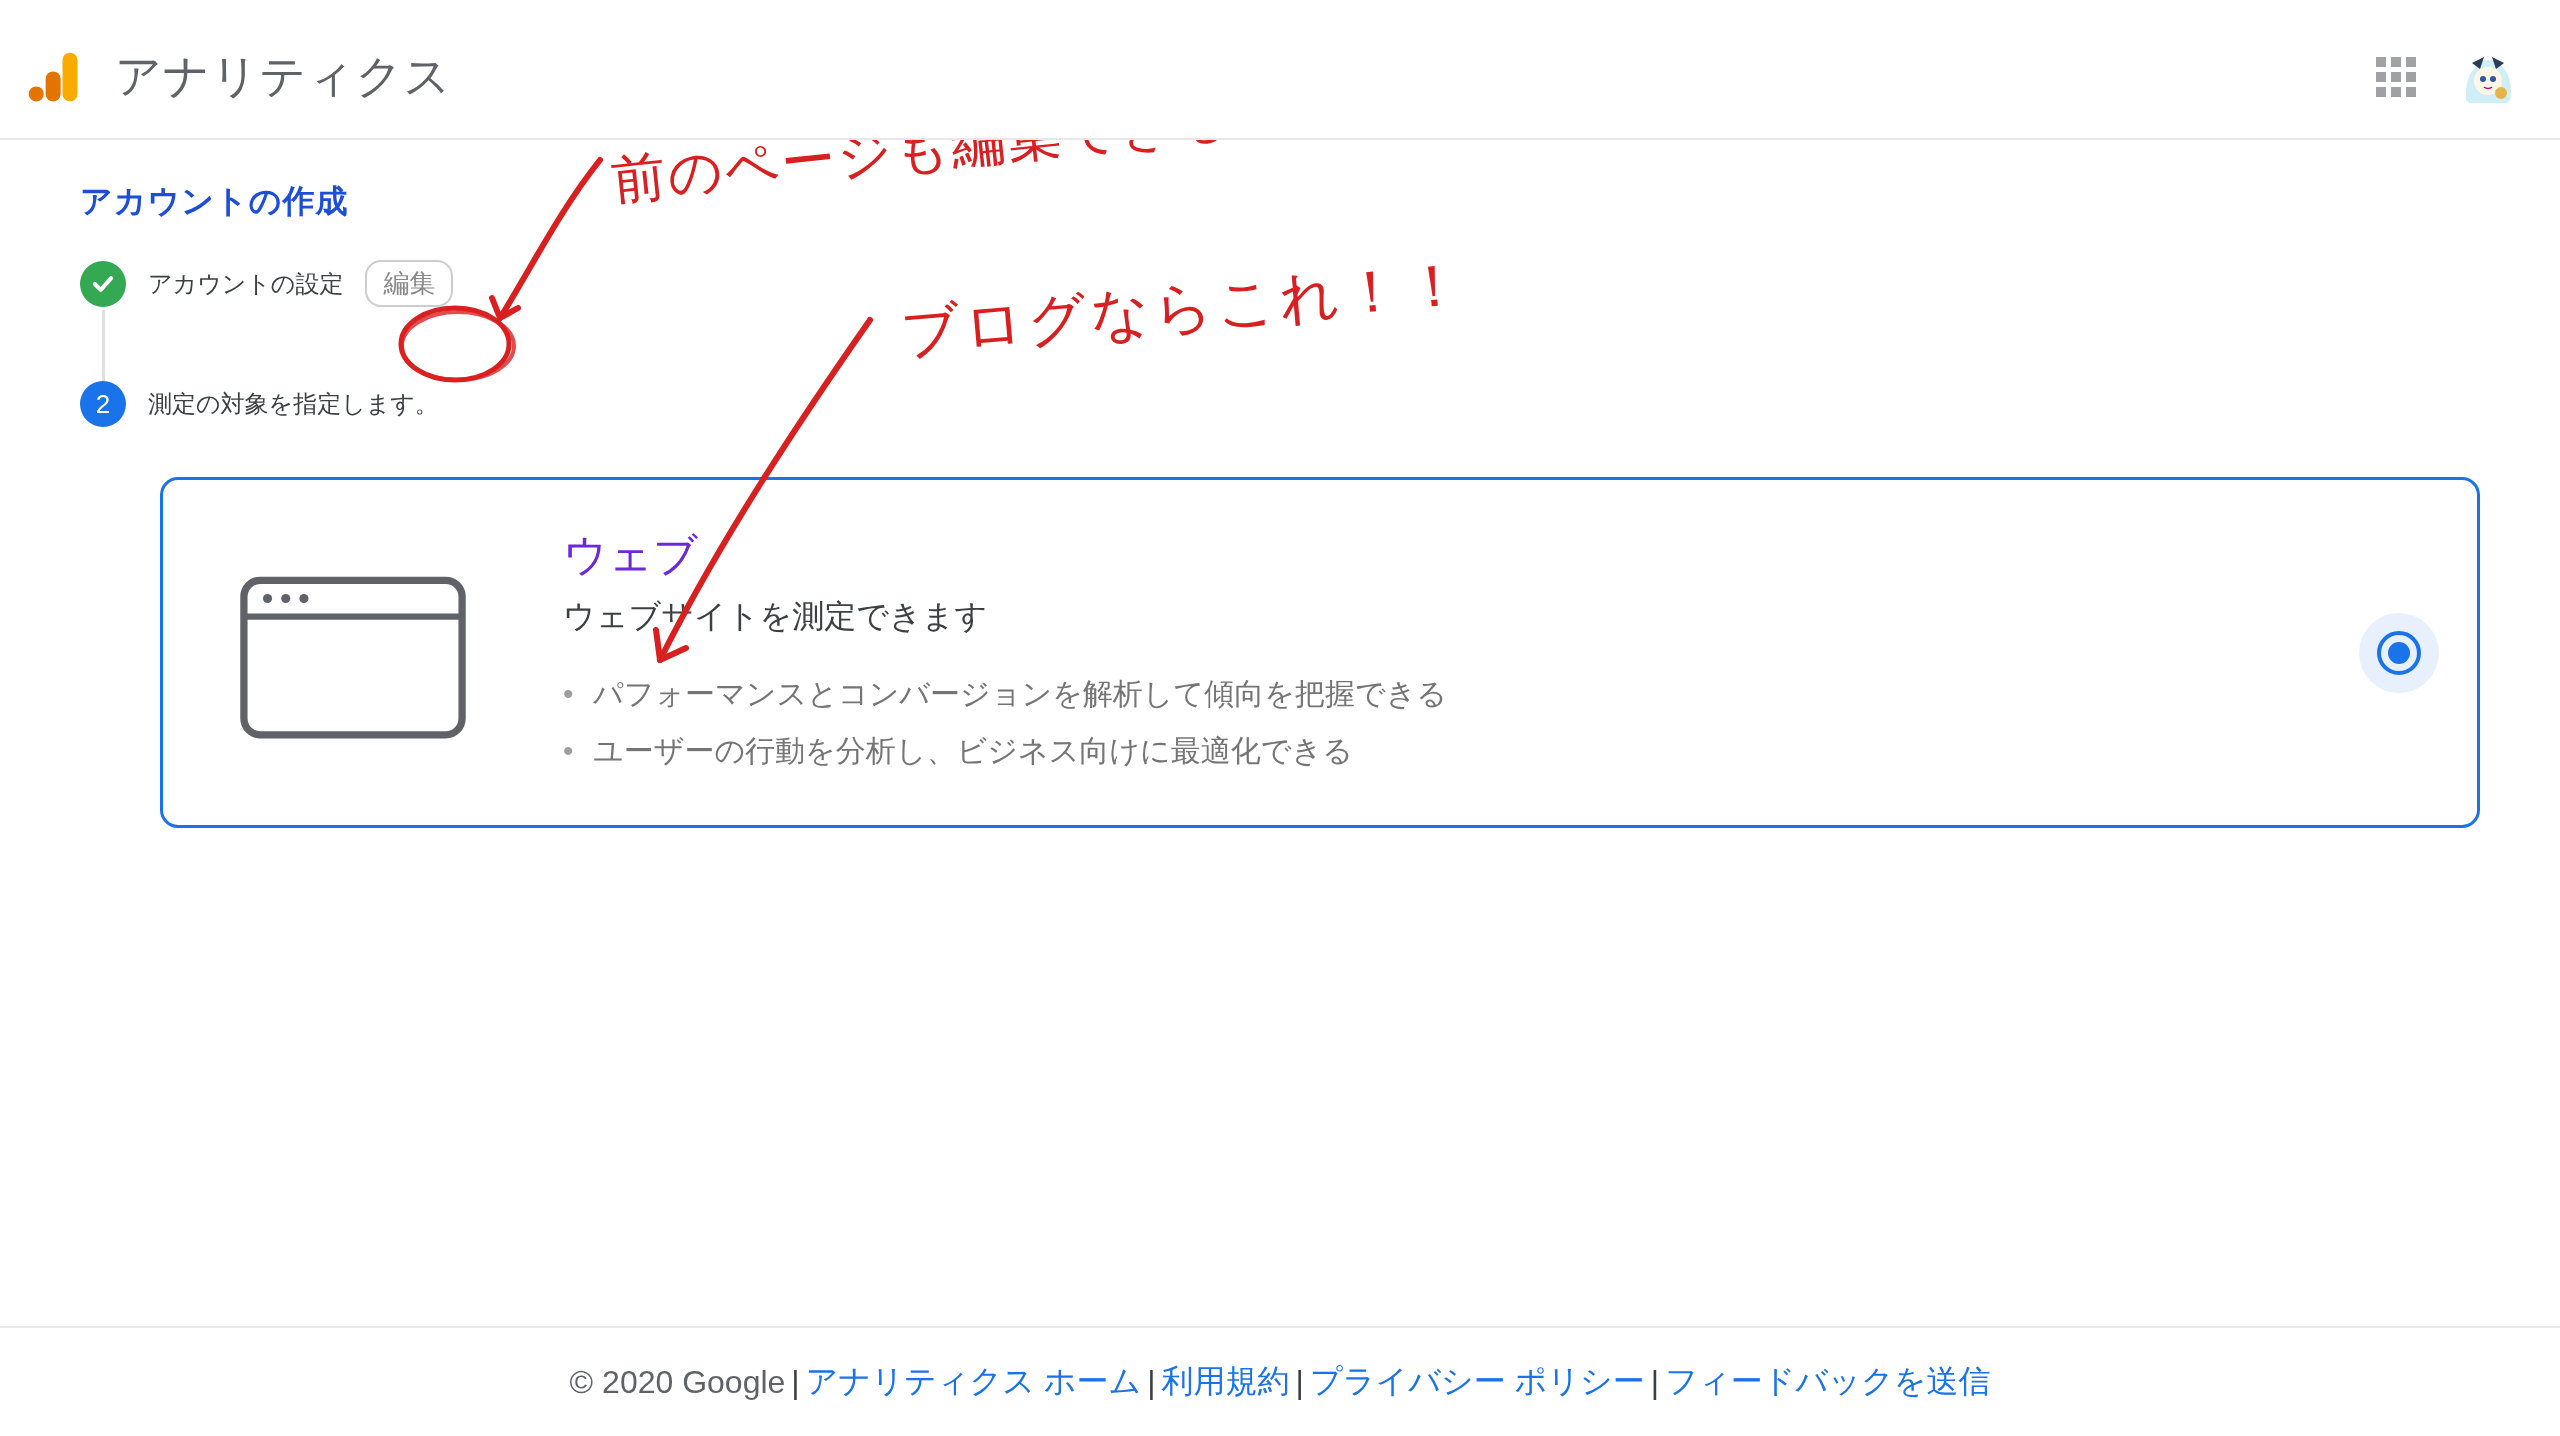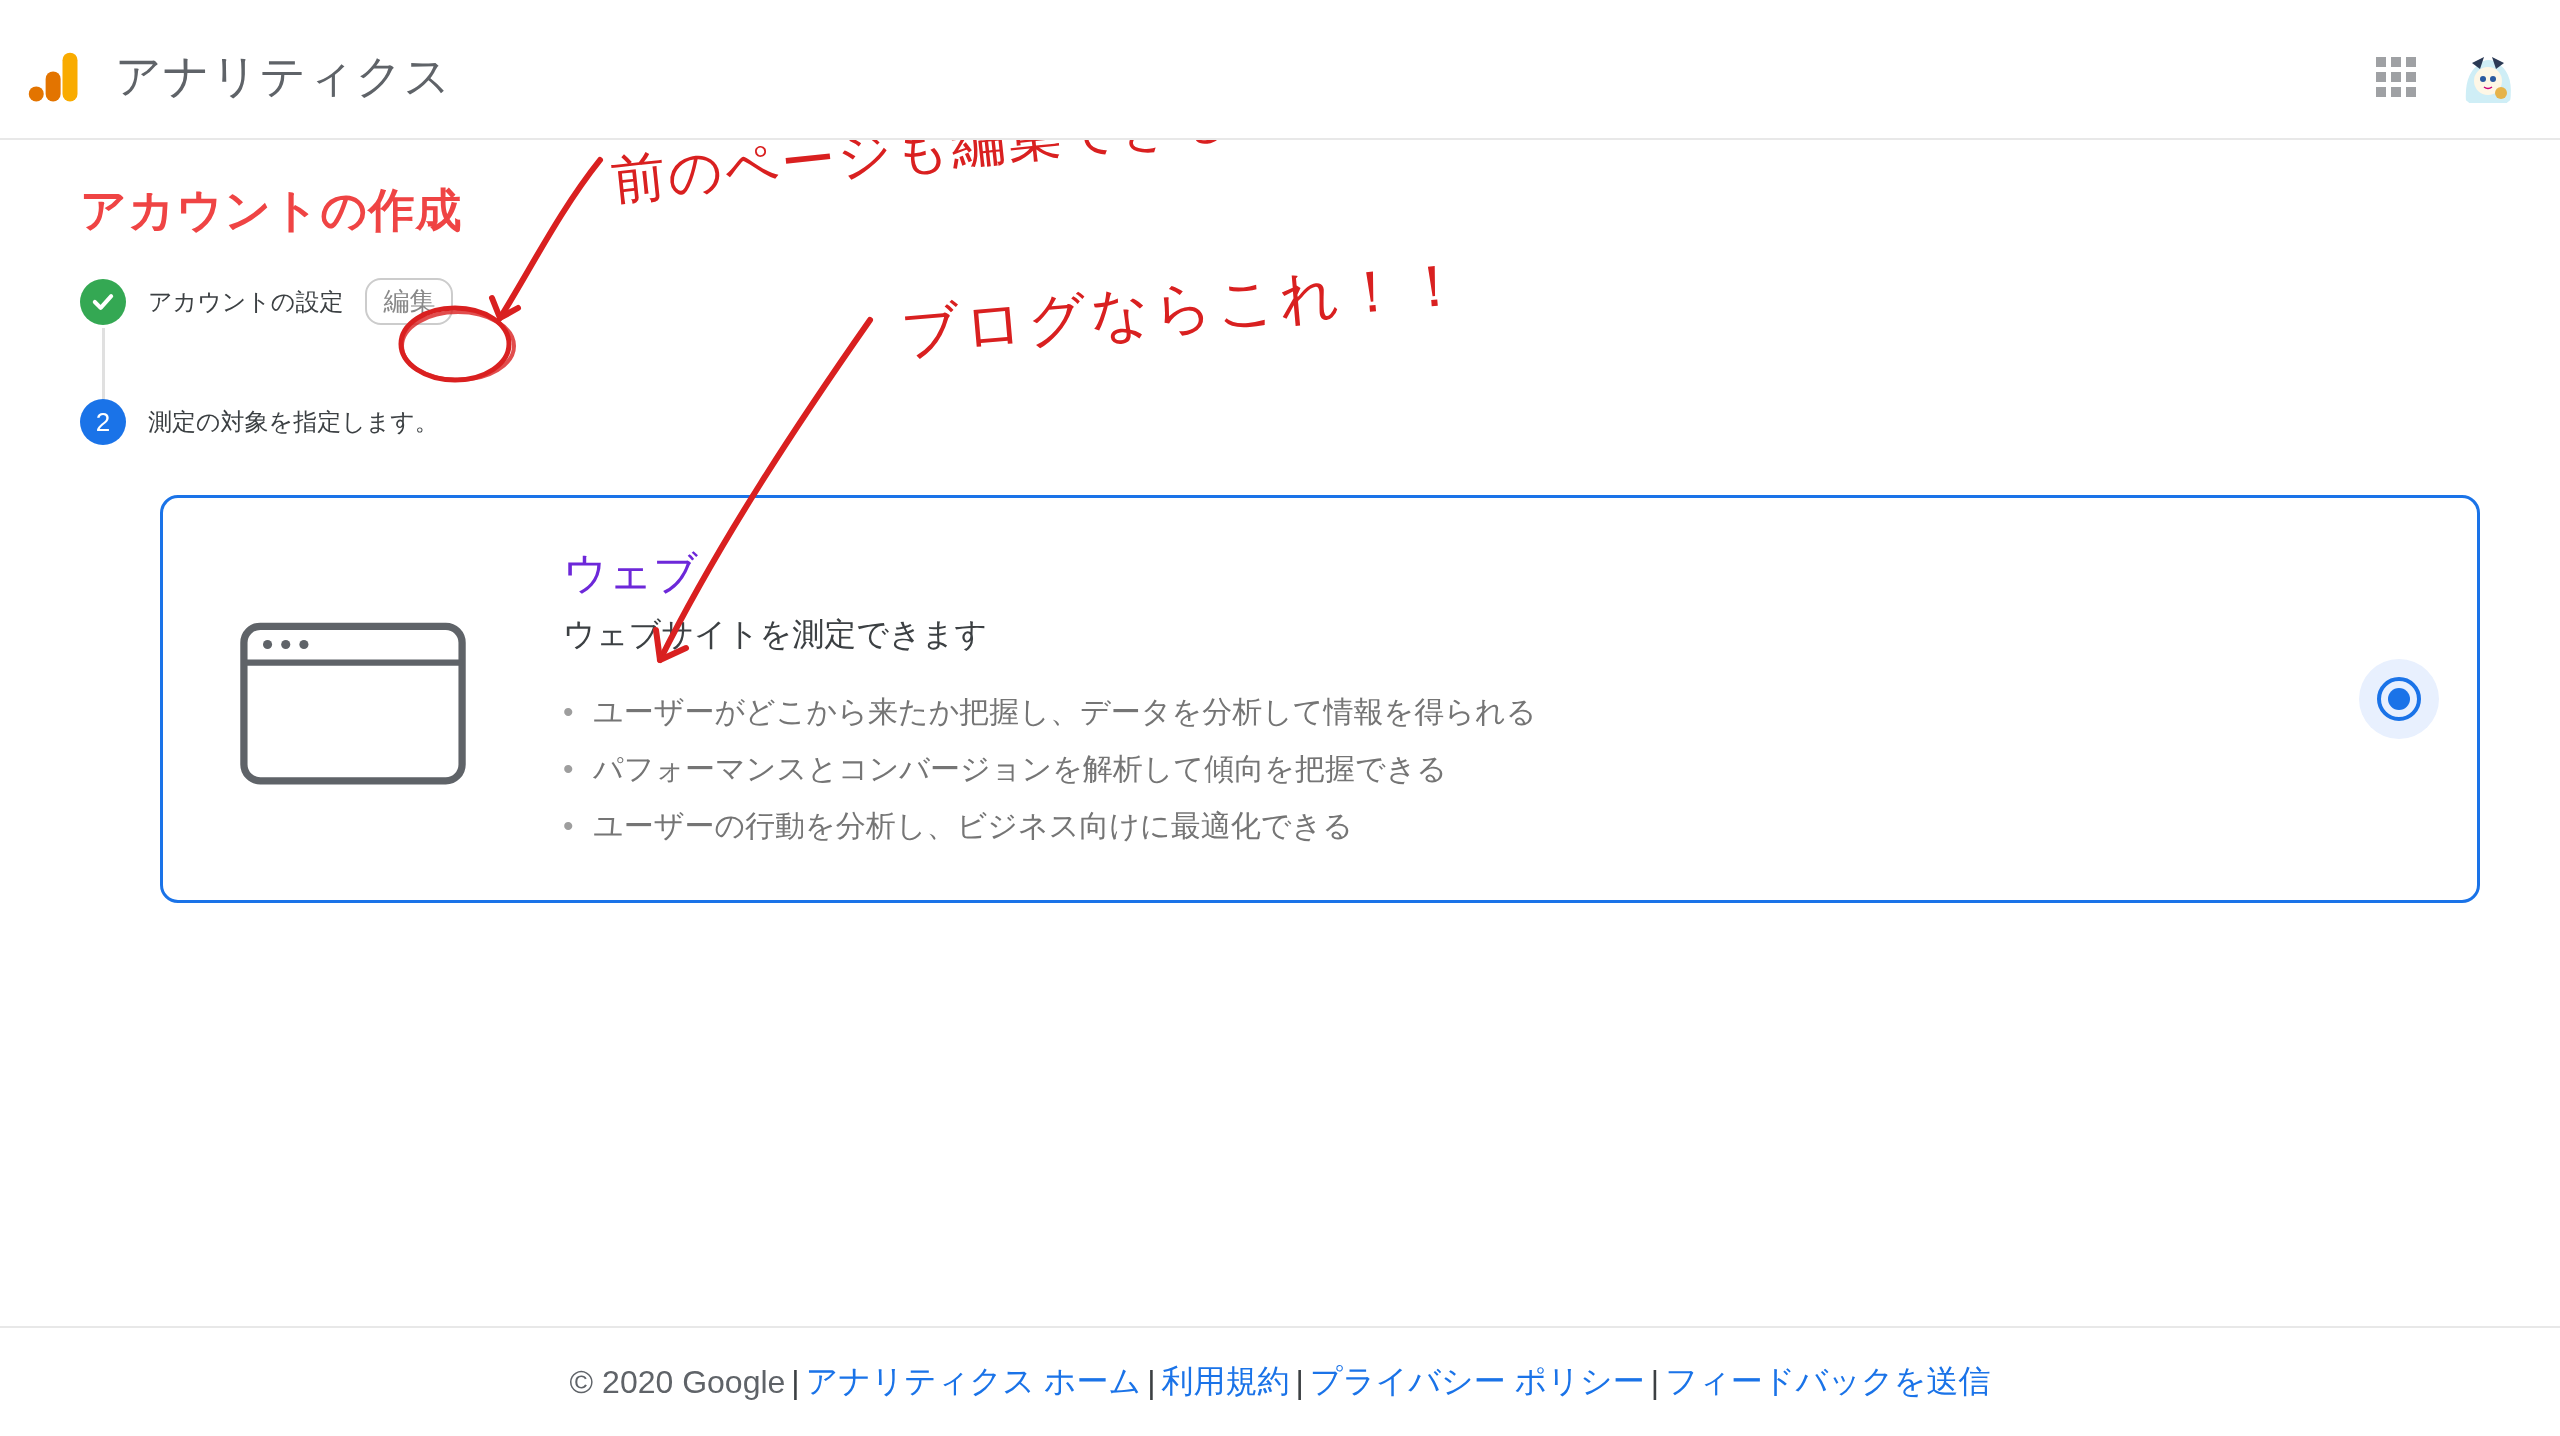--- a/index.html
+++ b/index.html
@@ -10,21 +10,21 @@
   .logo-wrap { display: flex; align-items: center; gap: 30px; }
   .logo-icon { width: 60px; height: 60px; position: relative; }
   .app-title { font-size: 46px; color: #5f6368; letter-spacing: 1px; }
   .header-spacer { flex: 1; }
   .apps-icon { width: 40px; height: 40px; display: grid; grid-template-columns: repeat(3,1fr); grid-template-rows: repeat(3,1fr); gap: 5px; margin-right: 40px; cursor: pointer; }
   .apps-icon span { background: #5f6368; opacity: .6; }
   .avatar { width: 64px; height: 64px; border-radius: 50%; overflow: hidden; background: #fff; display:flex; align-items:center; justify-content:center; cursor:pointer;}
   
   
   .main { padding: 40px 80px 0 80px; position: relative; height: calc(100% - 140px - 110px); overflow: hidden;}
-  .page-title { font-size: 46px; color: #ef4444; margin-bottom: 36px; letter-spacing: 1px; }
+  .page-title { font-size: 32px; color: #1d4ed8; margin-bottom: 36px; letter-spacing: 1px; }
   
   .stepper { }
   .step-row { display: flex; align-items: center; gap: 22px; position: relative; }
   .step-line { position:absolute; left: 22px; top: 50px; width: 3px; height: 76px; background: #e0e0e0; }
   .step-circle { width: 46px; height: 46px; border-radius: 50%; display:flex; align-items:center; justify-content:center; color:#fff; font-size: 26px; flex-shrink:0;}
   .step-complete { background: #34a853; }
   .step-active { background: #1a73e8; font-weight: 500;}
   .step-label { font-size: 24px; color: #3c4043; }
   .edit-chip { font-size: 26px; color: #888; border: 2px solid #ccc; border-radius: 16px; padding: 4px 16px; cursor:pointer; background:#fff;}
   .step2 { margin-top: 74px; }
@@ -122,21 +122,20 @@
           <line x1="20" y1="70" x2="260" y2="70" stroke="#5f6368" stroke-width="7"></line>
           <circle cx="46" cy="50" r="5" fill="#5f6368"></circle>
           <circle cx="66" cy="50" r="5" fill="#5f6368"></circle>
           <circle cx="86" cy="50" r="5" fill="#5f6368"></circle>
         </svg>
       </div>
       <div class="option-body">
         <div class="option-title">ウェブ</div>
         <div class="option-sub">ウェブサイトを測定できます</div>
         <ul>
-          <li>ユーザーがどこから来たか把握し、データを分析して情報を得られる</li>
           <li>パフォーマンスとコンバージョンを解析して傾向を把握できる</li>
           <li>ユーザーの行動を分析し、ビジネス向けに最適化できる</li>
         </ul>
       </div>
       <div class="radio on"></div>
     </div>
 
 
   </div>
 

